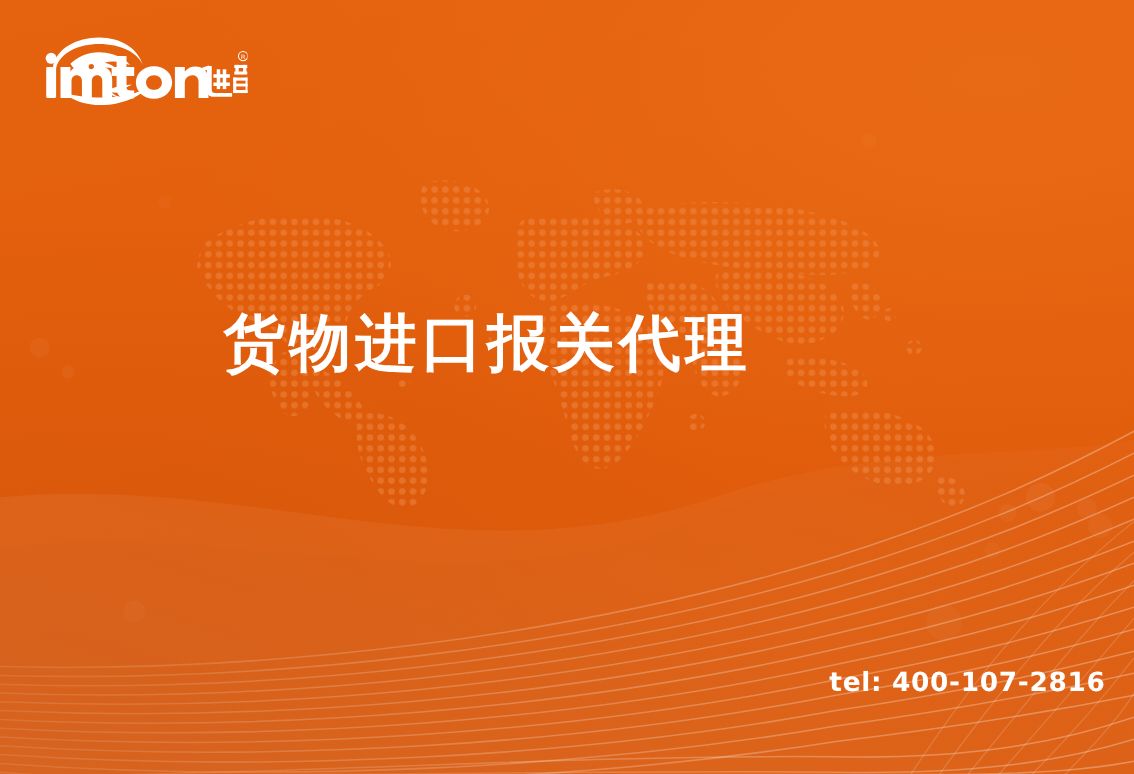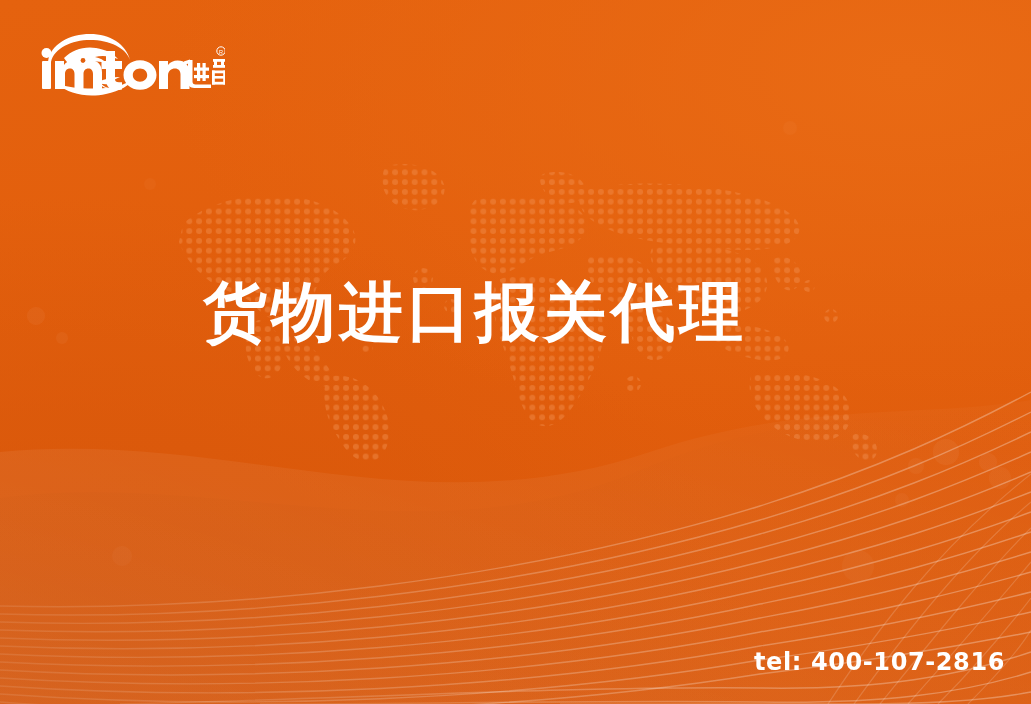--- a/index.html
+++ b/index.html
@@ -70,31 +70,31 @@
   #headline {
     position: absolute;
     left: 203px;
     top: 248px;
     width: 680px;
   }
   .headline-line {
     color: #ffffff;
     font-family: "Liberation Sans", "DejaVu Sans", sans-serif;
     font-weight: 700;
-    font-size: 64px;
+    font-size: 56px;
     line-height: 128px;
     letter-spacing: 4px;
     white-space: nowrap;
   }
 
   
   #phone {
     position: absolute;
     right: 26px;
-    top: 648px;
+    top: 606px;
     color: #ffffff;
     font-family: "DejaVu Sans", "Liberation Sans", sans-serif;
     font-weight: 700;
     font-size: 24px;
     letter-spacing: .6px;
     white-space: nowrap;
   }
 </style>
 </head>
 <body>

